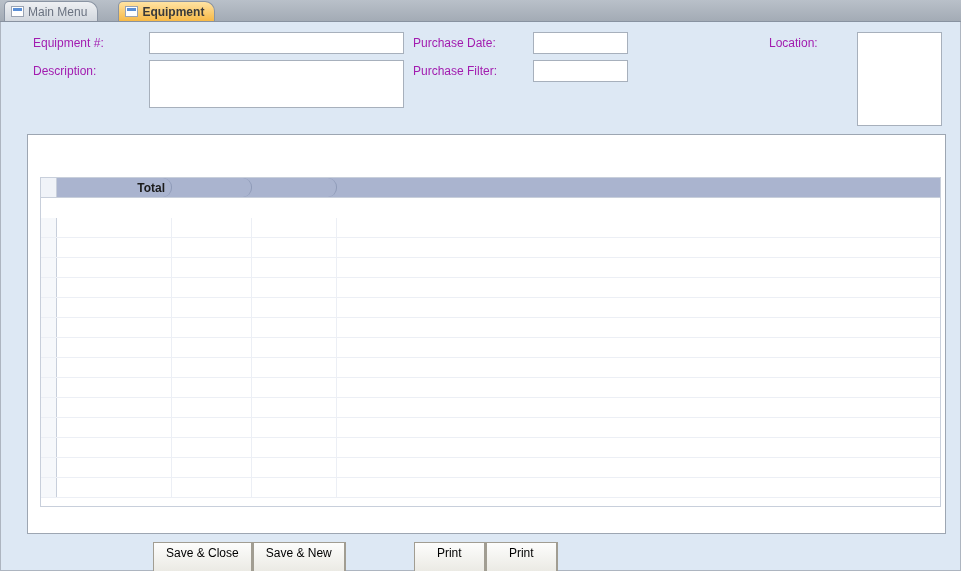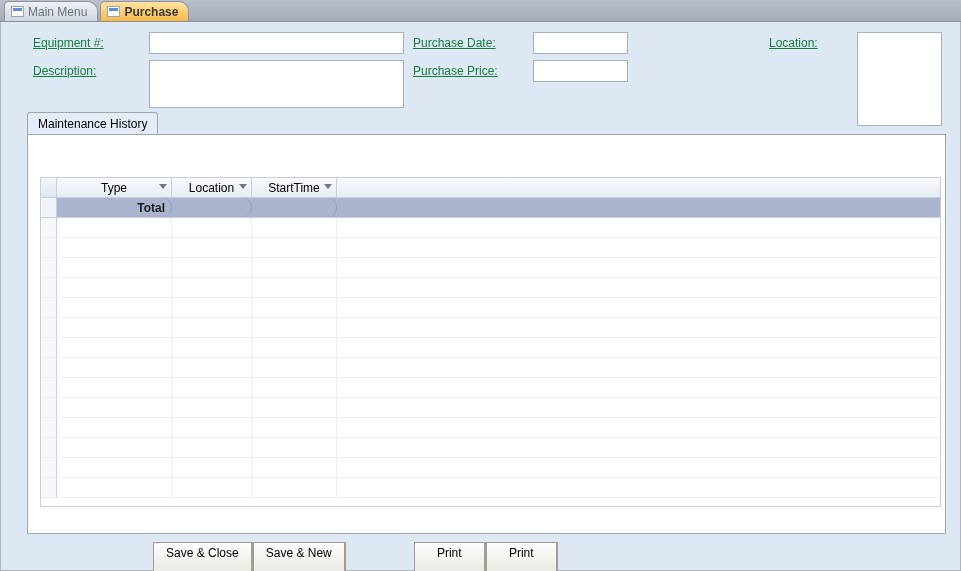--- a/index.html
+++ b/index.html
@@ -1,35 +1,35 @@
 <!DOCTYPE html>
 <html><head>
 <meta charset="utf-8">
 <style>
   * { box-sizing: border-box; font-family: "Segoe UI", Tahoma, sans-serif; font-size: 12px; }
   html, body { margin:0; padding:0; width:961px; height:571px; background:#fff; }
   .tab-strip {
     height:22px; background: linear-gradient(#b9c0c9,#a3abb5);
-    border-bottom:1px solid #8892a0; display:flex; align-items:flex-end; padding-left:4px;
+    border-bottom:1px solid #8892a0; display:flex; align-items:flex-end; padding-left:4px;gap:18px;
   }
   .tab {
     display:flex; align-items:center; gap:4px; height:20px; padding:0 10px 0 6px;
     border-top-left-radius:5px; border-top-right-radius:10px;
     border:1px solid #8a94a3; border-bottom:none; margin-right:2px;
     position:relative;
   }
   .tab.inactive { background: linear-gradient(#eef0f3,#d2d7de); color:#6a7280; }
   .tab.active   { background: linear-gradient(#ffe3a3,#f7b947); color:#3a3a3a; font-weight:600; }
   .tab-ico { width:13px; height:11px; border:1px solid #9aa3b2; background:#fff; position:relative; }
   .tab-ico::before { content:""; position:absolute; left:1px; top:1px; right:1px; height:3px; background:#5b8fd6; }
   .form-area {
     position:relative; height:549px;
     background:#dde8f4; border:1px solid #adb5c0; border-top:none;
   }
-  .lbl { color:#15803d;text-decoration:underline; }
+  .lbl { color:#a21caf; }
   .txt {
     background:#fff; border:1px solid #a7b0bc;
   }
   
   .pos { position:absolute; }
   #lbl-eqnum { left:32px; top:14px; }
   #fld-eqnum { left:148px; top:10px; width:255px; height:22px; }
   #lbl-desc  { left:32px; top:42px; }
   #fld-desc  { left:148px; top:38px; width:255px; height:48px; resize:none; }
   #lbl-pdate { left:412px; top:14px; }
@@ -99,64 +99,45 @@
 </head>
 <body>
 
 <div class="tab-strip">
   <div class="tab inactive">
     <span class="tab-ico"></span>
     <span>Main Menu</span>
   </div>
   <div class="tab active">
     <span class="tab-ico"></span>
-    <span>Purchase</span>
+    <span>Equipment</span>
   </div>
 </div>
 
 <div class="form-area">
 
   <span id="lbl-eqnum" class="pos lbl">Equipment #:</span>
   <input id="fld-eqnum" class="pos txt" value="" style="">
 
   <span id="lbl-desc" class="pos lbl">Description:</span>
   <textarea id="fld-desc" class="pos txt" style=""></textarea>
 
   <span id="lbl-pdate" class="pos lbl">Purchase Date:</span>
   <input id="fld-pdate" class="pos txt" value="" style="">
 
-  <span id="lbl-pprice" class="pos lbl">Purchase Price:</span>
+  <span id="lbl-pprice" class="pos lbl">Purchase Filter:</span>
   <input id="fld-pprice" class="pos txt" value="" style="">
 
   <span id="lbl-pic" class="pos lbl">Location:</span>
   <div id="fld-pic" class="pos"></div>
 
-  <div class="sub-tab">
-    <span>Maintenance History</span>
-  </div>
 
   <div class="sub-frame">
 
     <div class="grid">
-      <div class="ghdr">
-        <div class="gsel"></div>
-        <div class="gcol c-type">
-          <span>Type</span>
-          <span class="dd"></span>
-        </div>
-        <div class="gcol c-loc">
-          <span>Location</span>
-          <span class="dd"></span>
-        </div>
-        <div class="gcol c-st">
-          <span>StartTime</span>
-          <span class="dd"></span>
-        </div>
-        <div style="flex:1"></div>
-      </div>
       <div class="gtot">
         <div class="gsel"></div>
         <div class="cell c-type" style="width:115px">
           <span>Total</span>
         </div>
         <div class="cell c-loc" style="width:80px"></div>
         <div class="cell c-st" style="width:85px"></div>
       </div>
       <div class="grows">
 

